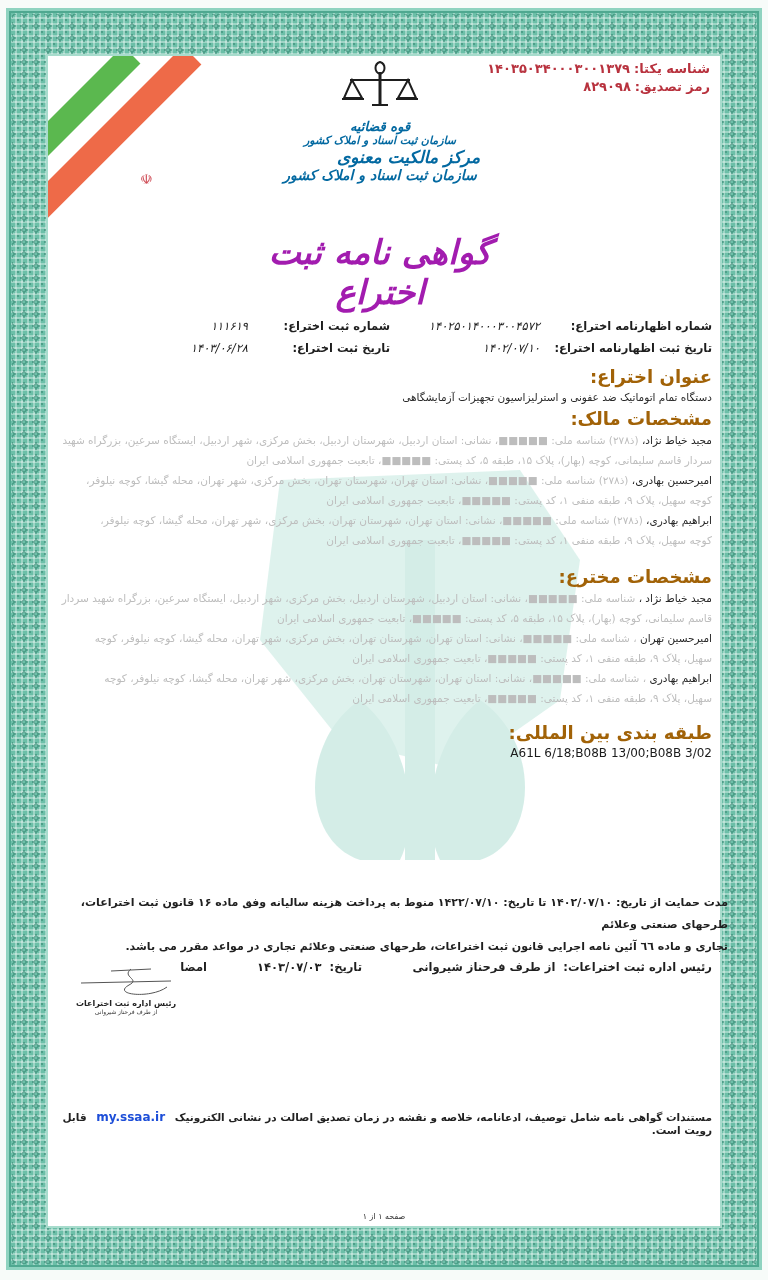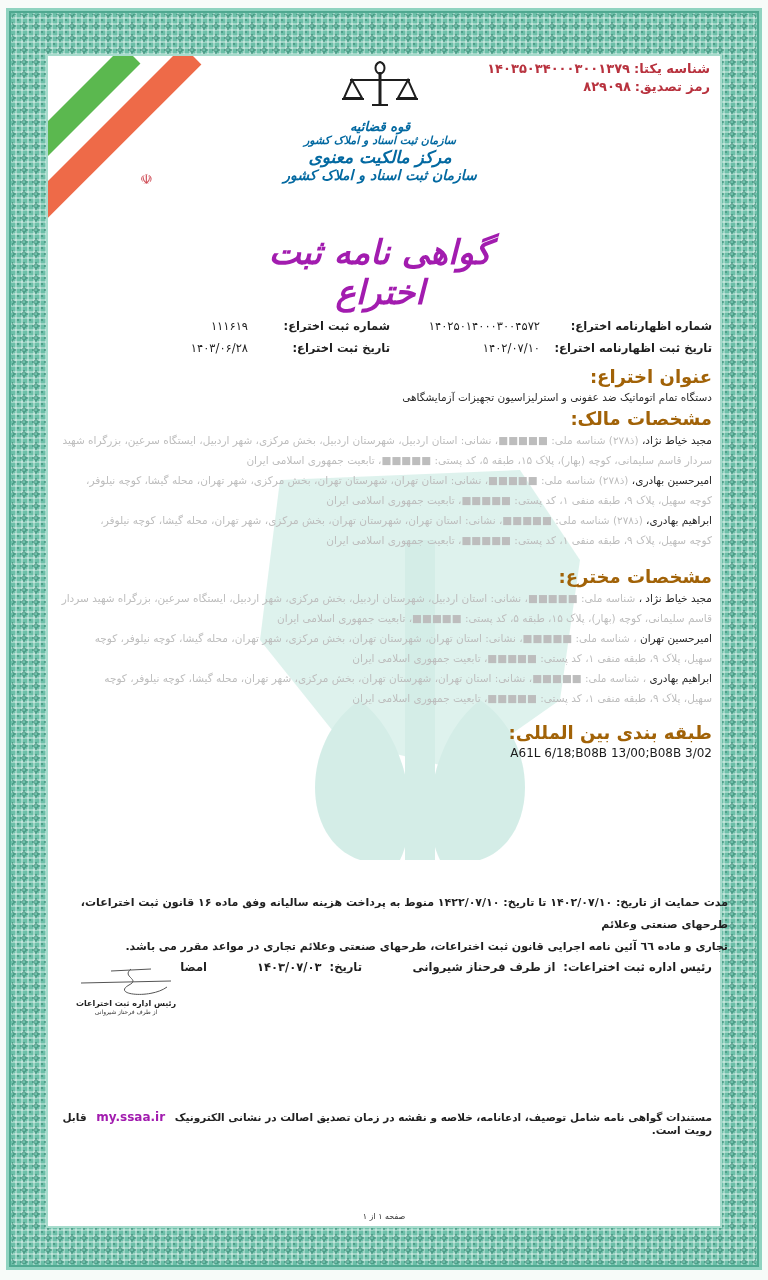--- a/index.html
+++ b/index.html
@@ -37,29 +37,29 @@
 
   
   .ids { position: absolute; right: 58px; top: 60px; text-align: right; direction: rtl; color: #b8323e; font-size: 13px; line-height: 18px; font-weight: bold; }
   .ids .row span { margin-left: 4px; }
 
   .logo-block { position: absolute; left: 280px; top: 60px; width: 200px; text-align: center; direction: rtl; }
   .scales { font-size: 40px; color: #1e1e1e; line-height: 46px; }
   .logo-line { font-family: "DejaVu Serif", serif; font-style: italic; color: #0369a1; }
   .l1 { font-size: 13px; font-weight: bold; margin-top: 2px; }
   .l2 { font-size: 11px; font-weight: bold; }
-  .l3 { font-size: 17px; font-weight: bold; }
+  .l3 { font-size: 17px; font-weight: bold; text-align: right; }
   .l4 { font-size: 14px; font-weight: bold; }
   .cert-title { position: absolute; left: 230px; top: 232px; width: 300px; text-align: center; direction: rtl;
     font-family: "DejaVu Serif", serif; font-style: italic; font-weight: bold; font-size: 34px; color: #a21caf; letter-spacing: 1px; }
 
   
   .info { position: absolute; direction: rtl; font-size: 11.5px; font-weight: bold; line-height: 22px; color: #1e1e1e; }
   .info .lbl { display: inline-block; }
-  .info .val { display: inline-block; font-weight: normal; margin-right: 12px; }
+  .info .val { display: inline-block; font-weight: normal; margin-right: 12px; font-style: italic; }
   .info-right { right: 56px; top: 315px; width: 320px; }
   .info-right .lbl { width: 160px; }
   .info-left { left: 150px; top: 315px; width: 240px; }
   .info-left .lbl { width: 130px; }
 
   .section { position: absolute; right: 56px; width: 660px; direction: rtl; }
   .sec-title { font-size: 18px; font-weight: bold; color: #a16207; line-height: 22px; }
   .sec-text { font-size: 10.5px; color: #2a2a2a; line-height: 18px; }
   .person { font-size: 10.5px; line-height: 20px; }
   .person .name { color: #262626; filter: none; }
@@ -75,21 +75,21 @@
   .signline .head { position: absolute; right: 0; top: 0; }
   .signline .date { position: absolute; right: 350px; top: 0; }
   .signline .emza { position: absolute; right: 505px; top: 0; }
 
   .signature { position: absolute; left: 66px; top: 965px; width: 120px; height: 60px; direction: rtl; text-align: center; }
   .signature svg { display: block; margin: 0 auto; }
   .sig-title { font-size: 8px; font-weight: bold; color: #222; margin-top: 0; }
   .sig-sub { font-size: 6px; color: #333; }
 
   .footer-note { position: absolute; left: 56px; right: 56px; top: 1110px; direction: rtl; font-size: 10.5px; font-weight: bold; color: #222; }
-  .footer-note .link { direction: ltr; unicode-bidi: embed; font-size: 12px; font-weight: bold; color: #a21caf; margin: 0 6px; }
+  .footer-note .link { direction: ltr; unicode-bidi: embed; font-size: 12px; font-weight: bold; color: #1d4ed8; margin: 0 6px; }
 
   .page-no { position: absolute; left: 0; width: 768px; top: 1212px; text-align: center; direction: rtl; font-size: 8px; color: #333; }
 </style>
 </head>
 <body>
 
 <div class="frame">
   <div class="frame-inner-pattern"></div>
 </div>
 <div class="paper"></div>

